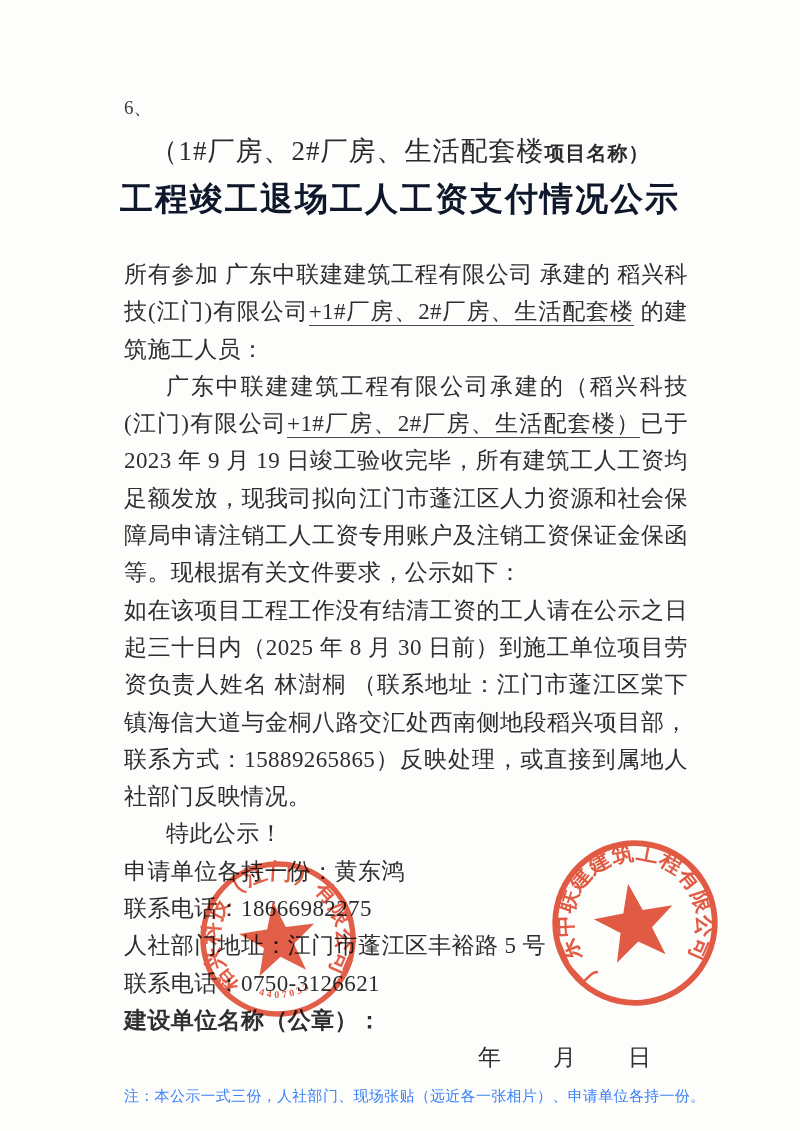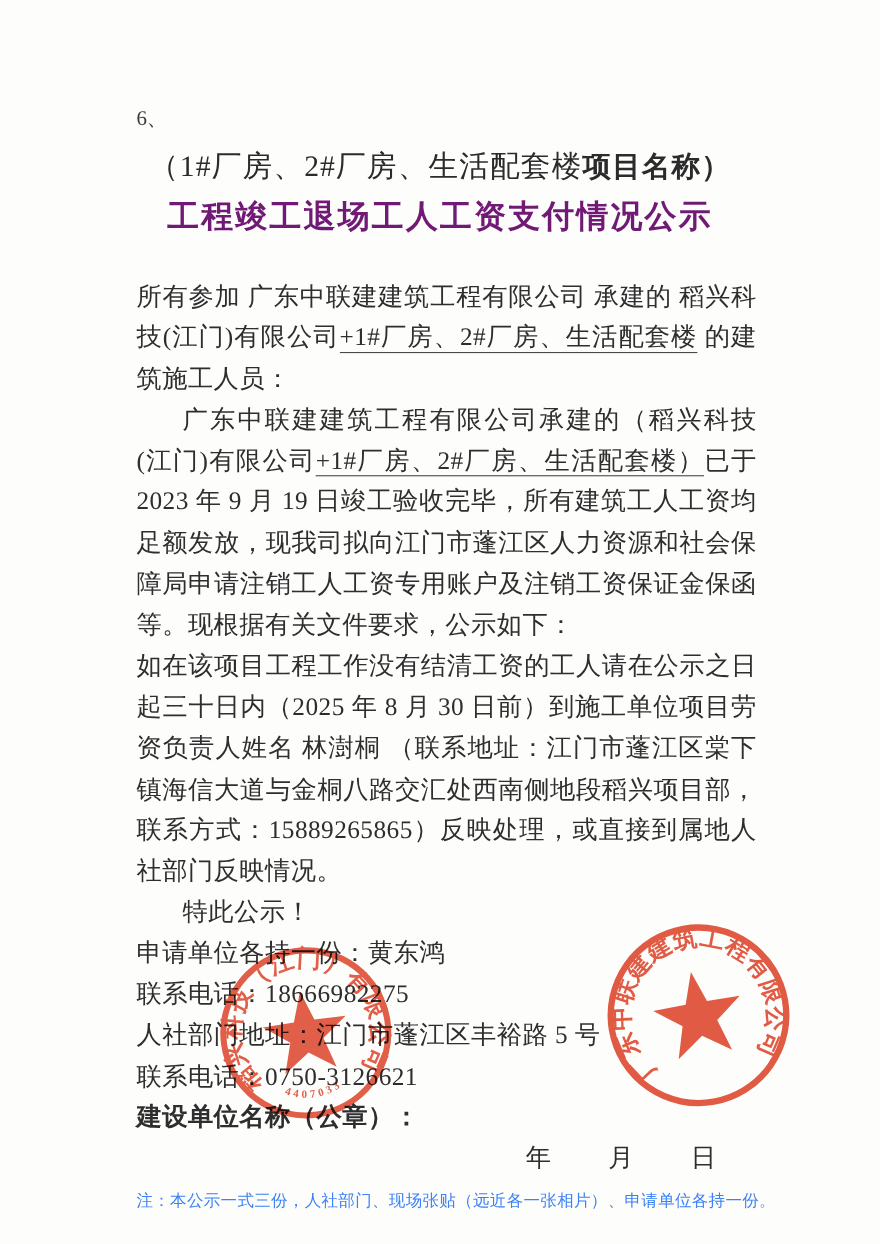--- a/index.html
+++ b/index.html
@@ -21,30 +21,30 @@
     margin-top:12px;
     text-align:center;
     font-size:27px;
     letter-spacing:1px;
     color:#2b2b2b;
     white-space:nowrap;
   }
   .title-line1 .t-bold{
     font-weight:bold;
     font-family:"Liberation Sans","DejaVu Sans",sans-serif;
-    font-size:26px;
+    font-size:20px;
   }
   .title-line2{
     margin-top:8px;
     text-align:center;
-    font-size:29px;
+    font-size:33px;
     font-weight:bold;
     font-family:"Liberation Sans","DejaVu Sans",sans-serif;
     letter-spacing:2px;
-    color:#701a75;
+    color:#0f172a;
   }
   .body-text{
     width:564px;
     margin:34px 112px 0 124px;
     font-size:23px;
     line-height:37.3px;
     text-align:justify;
     letter-spacing:0.4px;
   }
   .para{margin:0;}

